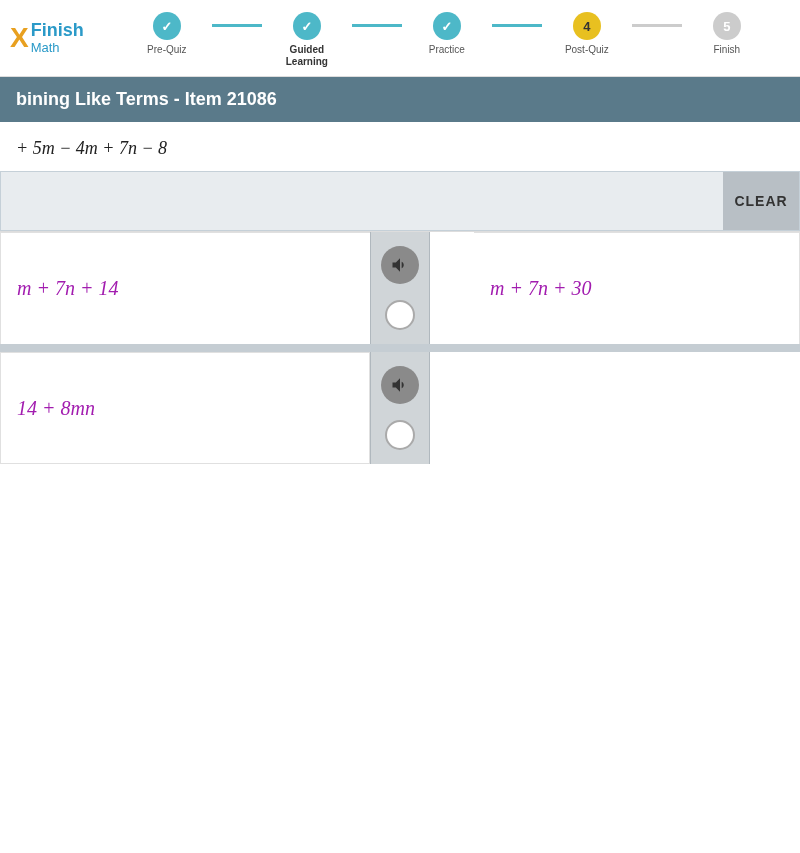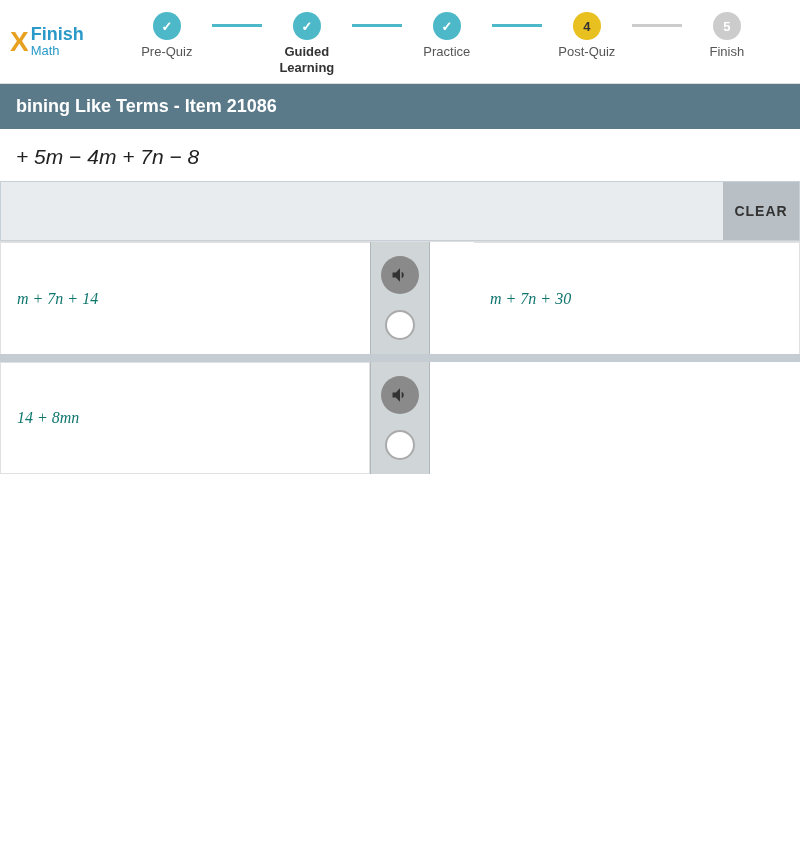--- a/index.html
+++ b/index.html
@@ -81,21 +81,21 @@
       background: #4db8c8;
     }
     .step-circle.active {
       background: #e8c020;
       color: #333;
     }
     .step-circle.inactive {
       background: #ccc;
     }
     .step-label {
-      font-size: 13px;
+      font-size: 10px;
       color: #555;
       text-align: center;
       margin-top: 4px;
       line-height: 1.2;
     }
     .step-label.active-label {
       font-weight: bold;
       color: #333;
     }
     .step-connector {
@@ -122,25 +122,25 @@
     .content-area {
       padding: 16px 16px 0 16px;
       background: #fff;
     }
     .instruction-text {
       font-size: 15px;
       color: #333;
       margin-bottom: 8px;
     }
     .math-expression {
-      font-size: 21px;
+      font-size: 18px;
       font-style: italic;
       color: #222;
       margin-bottom: 0;
-      font-family: Liberation Sans, sans-serif;
+      font-family: Liberation Serif, serif;
     }
 
     
     .answer-area {
       background: #e8ecef;
       border: 1px solid #c5d0d8;
       margin: 12px 0 0 0;
       min-height: 60px;
       position: relative;
       padding: 10px 80px 10px 10px;
@@ -170,23 +170,23 @@
     }
 
     .option-cell {
       padding: 20px 16px;
       display: flex;
       align-items: center;
       background: #fff;
       border: 1px solid #e0e0e0;
       min-height: 90px;
       font-family: 'Times New Roman', serif;
-      font-size: 16px;
+      font-size: 20px;
       font-style: italic;
-      color: #0f766e;
+      color: #a21caf;
     }
     .option-cell:nth-child(1) { border-right: none; border-bottom: none; }
     .option-cell:nth-child(3) { border-left: none; border-bottom: none; margin-left: 44px; }
     .option-cell:nth-child(4) { border-right: none; border-top: none; }
     .option-cell:nth-child(6) { border-left: none; border-top: none; }
 
     .middle-column {
       display: flex;
       flex-direction: column;
       align-items: center;

